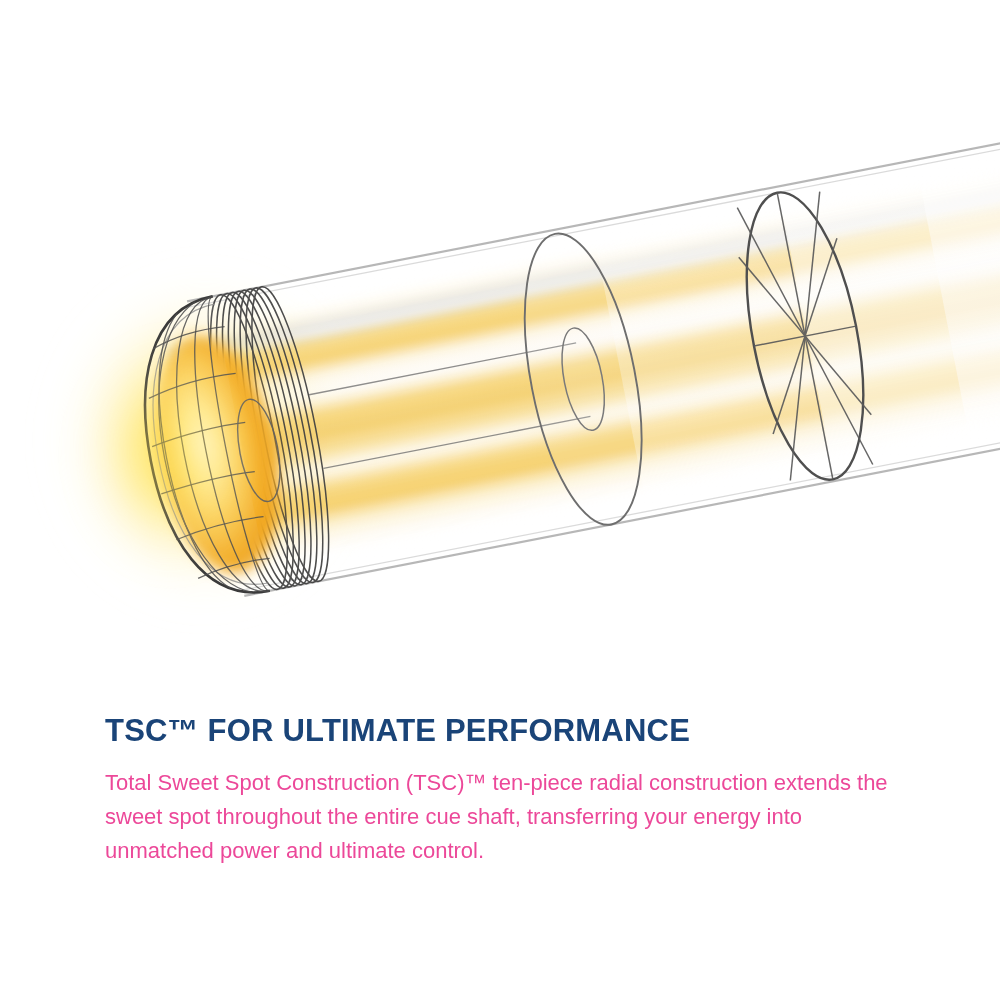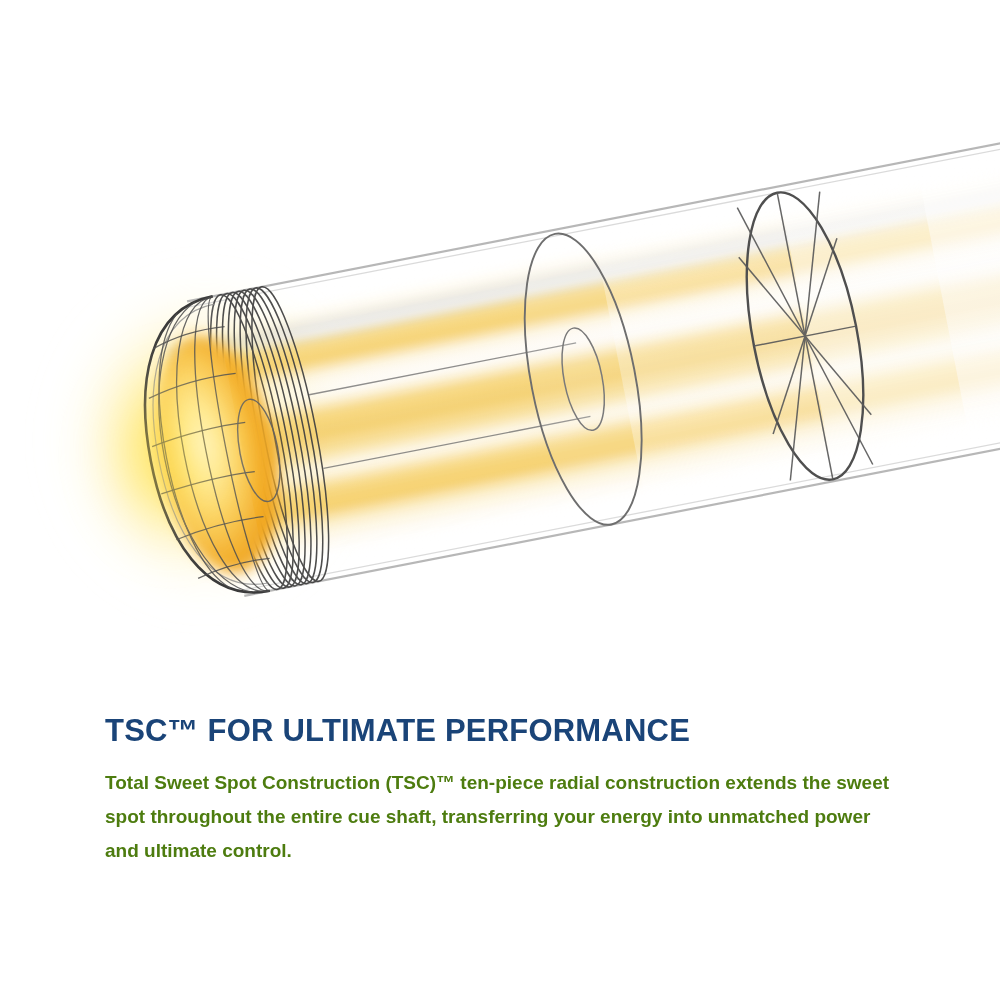--- a/index.html
+++ b/index.html
@@ -52,24 +52,24 @@
     font-weight: 600;
     letter-spacing: 0.2px;
     color: #1a4478;
     white-space: nowrap;
   }
 
   #body-copy {
     margin: 0;
     padding-top: 16px;
     font-family: "Liberation Sans", sans-serif;
-    font-size: 19px;
+    font-size: 22px;
     line-height: 34px;
-    font-weight: 700;
-    color: #4d7c0f;
+    font-weight: 400;
+    color: #ec4899;
     width: 800px;
   }
 </style>
 </head>
 <body>
 
 <div id="page">
 
   <div id="illustration">
     <svg viewBox="0 0 1000 690" xmlns="http://www.w3.org/2000/svg">

